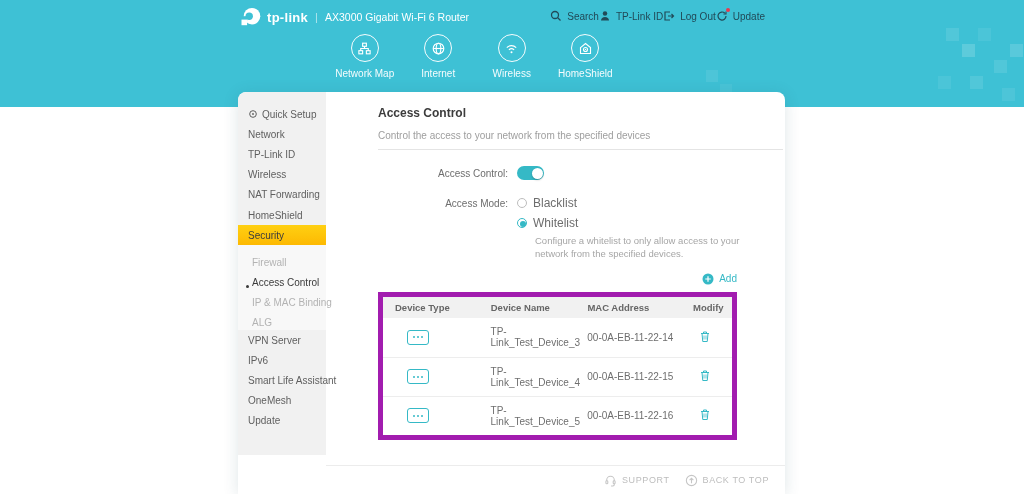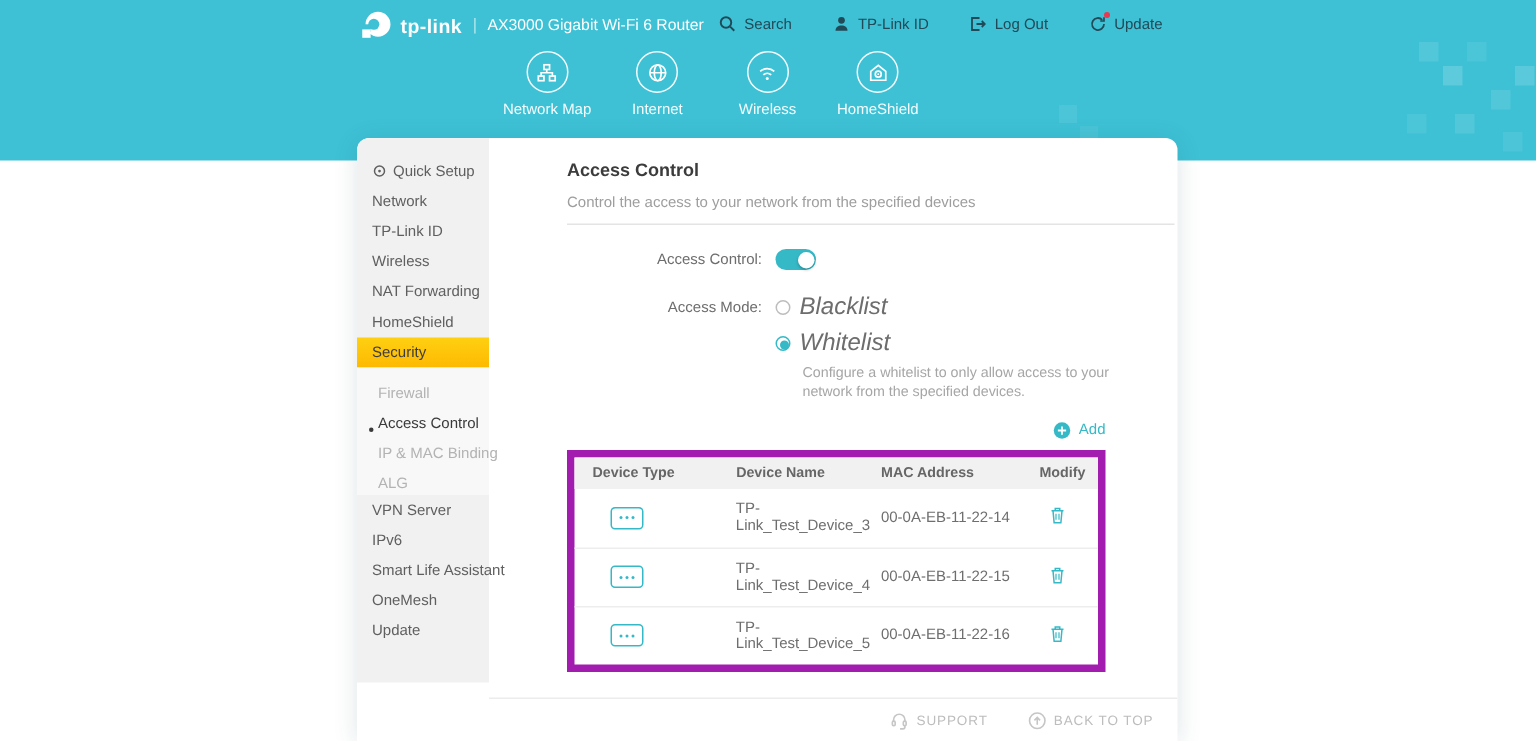--- a/index.html
+++ b/index.html
@@ -9,21 +9,21 @@
   
   .hero { position:absolute; left:0; top:0; width:1024px; height:107px; background:#3ec1d5; }
   .sq { position:absolute; background:rgba(255,255,255,.10); }
 
   
   .topbar { position:absolute; left:0; top:0; right:0; height:36px; }
   .brand { position:absolute; left:240px; top:7px; display:flex; align-items:center; }
   .brand-name { color:#fff; font-size:13px; font-weight:bold; margin-left:5px; letter-spacing:.3px; }
   .brand-div { color:rgba(255,255,255,.6); font-size:11px; margin:0 7px; }
   .brand-title { color:#fff; font-size:10.5px; }
-  .topbar-actions { position:absolute; right:249px; top:10px; display:flex; gap:27px; }
+  .topbar-actions { position:absolute; right:259px; top:10px; display:flex; }
   .tb-action { display:flex; align-items:center; gap:5px; color:#214a58; font-size:10px; cursor:pointer; white-space:nowrap; }
   .tb-action svg { display:block; }
   .upd-wrap { position:relative; }
   .upd-dot { position:absolute; top:-2px; right:-2px; width:4px; height:4px; border-radius:50%; background:#e8384f; }
 
   
   .mainnav { position:absolute; left:328px; top:34px; display:flex; }
   .nav-item { width:73.5px; text-align:center; cursor:pointer; }
   .nav-circle { width:28px; height:28px; border:1.5px solid rgba(255,255,255,.95); border-radius:50%;
                 margin:0 auto; display:flex; align-items:center; justify-content:center; }
@@ -55,42 +55,42 @@
   .rule { border:0; border-top:1px solid #e4e4e4; margin-bottom:15px; }
   .form-row { display:flex; align-items:center; margin-bottom:9px;margin-top:16px; }
   .form-label { width:130px; text-align:right; color:#6d6d6d; font-size:10px; margin-right:9px; flex:none; }
   .toggle { width:27px; height:14px; border-radius:7px; background:#35b9c6; position:relative; cursor:pointer; flex:none; }
   .toggle .knob { position:absolute; top:1.5px; right:1.5px; width:11px; height:11px; border-radius:50%; background:#fff;
                   box-shadow:0 1px 2px rgba(0,0,0,.25); }
   .radio-row { display:flex; align-items:center; gap:6px; cursor:pointer; }
   .radio { width:10px; height:10px; border-radius:50%; border:1px solid #bdbdbd; background:#fff; flex:none; position:relative; }
   .radio.sel { border-color:#35b9c6; }
   .radio.sel::after { content:""; position:absolute; left:2px; top:2px; width:6px; height:6px; border-radius:50%; background:#35b9c6; }
-  .radio-label { font-size:16px; color:#6d6d6d;font-style:italic; }
+  .radio-label { font-size:12px; color:#6d6d6d; }
   .row3 { margin-left:139px; margin-bottom:4px; }
   .help { margin-left:157px; width:208px; font-size:9.5px; color:#a6a6a6; line-height:1.4; margin-bottom:4px; }
 
   .add-row { width:359px; display:flex; justify-content:flex-end; align-items:center; gap:5px;
              margin:12px 0 7px; color:#35b9c6; font-size:10px; cursor:pointer; }
 
   .table { width:359px; border:5px solid #a21caf; font-size:10px; }
   .thead { display:flex; align-items:center; height:21px; background:#f1f1f1; color:#666; font-weight:bold; font-size:9.5px; }
   .trow  { display:flex; align-items:center; height:39px; border-top:1px solid #ededed; color:#6e6e6e; }
   .c1 { width:105px; padding-left:12px; }
   .c2 { width:102px; padding-left:5px; }
   .c3 { width:103px; padding-left:2px; }
   .c4 { width:47px;  padding-left:7px; }
   .dev-icon { margin-left:24px; width:22px; height:15px; border:1px solid #35b9c6; border-radius:3px;
               display:flex; align-items:center; justify-content:center; gap:2px; }
   .dev-icon i { width:2px; height:2px; border-radius:50%; background:#35b9c6; }
   .trash { margin-left:6px; cursor:pointer; display:inline-flex; }
 
   
   .cfooter { position:absolute; left:88px; right:0; bottom:0; height:29px; border-top:1px solid #ececec;
-             display:flex; justify-content:flex-end; align-items:center; gap:26px; padding-right:16px; }
+             display:flex; justify-content:flex-end; align-items:center; gap:15px; padding-right:16px; }
   .f-item { display:flex; align-items:center; gap:5px; color:#bdbdbd; font-size:9px; letter-spacing:.6px; cursor:pointer; }
 </style>
 </head>
 <body>
 
 <div class="page">
 
   <div class="hero">
     <div class="sq" style="left:946px;top:28px;width:13px;height:13px"></div>
     <div class="sq" style="left:962px;top:44px;width:13px;height:13px;background:rgba(255,255,255,.16)"></div>

